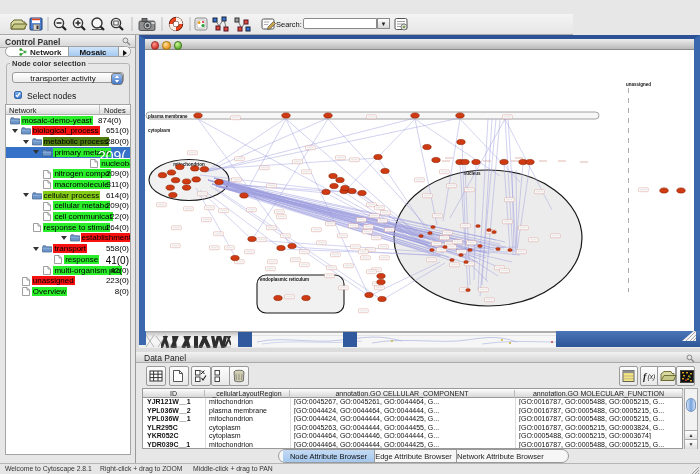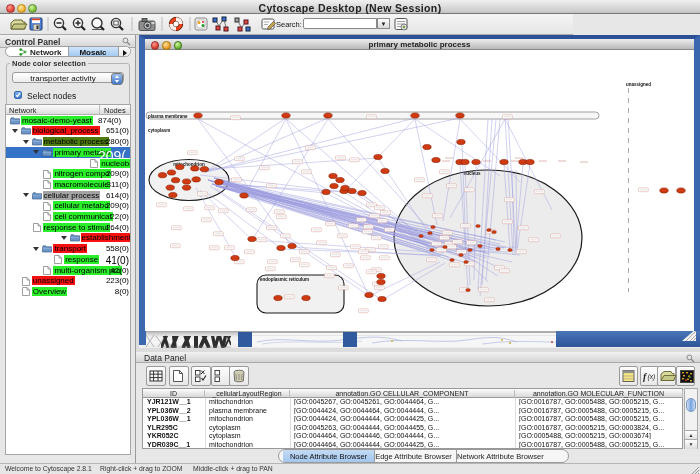--- a/index.html
+++ b/index.html
@@ -1,26 +1,19 @@
 <!DOCTYPE html>
 <html><head><meta charset="utf-8"><style>
 html,body{margin:0;padding:0}
 #win{position:relative;width:700px;height:474px;font-family:"Liberation Sans",sans-serif;
  background:#e7e7e7;overflow:hidden}
 .abs{position:absolute}
 .tl{border-radius:50%}
 </style></head><body>
 <div id="win">
-<div class="abs" style="left:0;top:0;width:700px;height:14px;
- background:linear-gradient(#f0f0f0,#cfcfcf 80%,#c2c2c2);border-bottom:1px solid #777;box-sizing:border-box">
- <div class="abs tl" style="left:6px;top:3.5px;width:7px;height:7px;background:radial-gradient(circle at 35% 30%,#ff9a90,#e3493c 60%,#b2281c);border:0.5px solid #a33"></div>
- <div class="abs tl" style="left:17px;top:3.5px;width:7px;height:7px;background:radial-gradient(circle at 35% 30%,#ffe9a8,#f5b63e 60%,#cf8c1d);border:0.5px solid #b80"></div>
- <div class="abs tl" style="left:28px;top:3.5px;width:7px;height:7px;background:radial-gradient(circle at 35% 30%,#d4f7a2,#84c53c 60%,#5a9420);border:0.5px solid #583"></div>
- <div class="abs" style="left:0;top:1.5px;width:700px;text-align:center;font-size:10.5px;font-weight:bold;letter-spacing:0.35px;color:#222">Cytoscape Desktop (New Session)</div>
-</div>
 <div class="abs" style="left:0;top:14px;width:573px;height:21px;
  background:linear-gradient(#f4f4f4,#e6e6e6);border-bottom:1px solid #aaa;box-sizing:border-box">
 <svg class="abs" style="left:0;top:1px" width="700" height="19" viewBox="0 0 700 19">
 
 <path d="M11 8 L14 5 L22 5 L23 7 L25 7 L25 14 L11 14 Z" fill="#d8d9a0" stroke="#66652e" stroke-width="1"></path>
 <path d="M11 14 L14 9 L27 9 L24 14 Z" fill="#c6c887" stroke="#66652e" stroke-width="1"></path>
 
 <rect x="30" y="3" width="12" height="12" rx="1" fill="#4f7fd0" stroke="#1c3f77"></rect>
 <rect x="32" y="3.6" width="8" height="4.5" fill="#fff"></rect>
 <rect x="32" y="3.6" width="8" height="1.6" fill="#e0401e"></rect>
@@ -203,21 +196,21 @@
           </svg>
           <div class="abs" style="left:47.4px;top:0.8px;font-size:8px;background:#2bee2b;color:#000;white-space:nowrap;padding:0 1px;max-width:71px;overflow:hidden">macromolecule</div>
           <div class="abs" style="left:92px;top:0.8px;width:31px;text-align:right;font-size:8px;color:#000">311(0)</div>
         </div>
         <div class="abs" style="left:0;top:84.9px;width:124px;height:10.7px;">
           <div class="abs" style="left:16.6px;top:3.2px;width:0;height:0;border-top:4px solid #333;border-left:3px solid transparent;border-right:3px solid transparent"></div>
           <svg class="abs" style="left:25.6px;top:1.8px" width="10" height="8" viewBox="0 0 10 8">
             <path d="M0.5 2.5 L0.5 7 L9.5 7 L9.5 1.8 L4.5 1.8 L3.6 0.8 L1.2 0.8 Z" fill="#6e96c8" stroke="#3d5f87" stroke-width="0.7"></path>
             <path d="M0.5 3.4 L9.5 3.4" stroke="#8fb2da" stroke-width="0.8"></path>
           </svg>
-          <div class="abs" style="left:36.6px;top:0.8px;font-size:8px;background:#a3a3a3;color:#000;white-space:nowrap;padding:0 1px;max-width:81px;overflow:hidden">cellular process</div>
+          <div class="abs" style="left:36.6px;top:0.8px;font-size:8px;background:#84cc16;color:#000;white-space:nowrap;padding:0 1px;max-width:81px;overflow:hidden">cellular process</div>
           <div class="abs" style="left:92px;top:0.8px;width:31px;text-align:right;font-size:8px;color:#000">614(0)</div>
         </div>
         <div class="abs" style="left:0;top:95.6px;width:124px;height:10.7px;">
           <svg class="abs" style="left:37.4px;top:1.2px" width="8" height="9" viewBox="0 0 8 9">
             <path d="M0.5 0.5 L5 0.5 L7.5 3 L7.5 8.5 L0.5 8.5 Z" fill="#fff" stroke="#888" stroke-width="0.8"></path>
             <path d="M5 0.5 L5 3 L7.5 3" fill="none" stroke="#888" stroke-width="0.8"></path>
           </svg>
           <div class="abs" style="left:47.4px;top:0.8px;font-size:8px;background:#2bee2b;color:#000;white-space:nowrap;padding:0 1px;max-width:71px;overflow:hidden">cellular metabo</div>
           <div class="abs" style="left:92px;top:0.8px;width:31px;text-align:right;font-size:8px;color:#000">209(0)</div>
         </div>
@@ -332,21 +325,20 @@
       <svg class="abs" style="left:544px;top:294px" width="16" height="12" viewBox="0 0 16 12">
 <path d="M16 0 L16 12 L2 12 Z" fill="#f2f2f2"></path>
 <path d="M6 12 L16 2 M10 12 L16 6 M13 12 L16 9" stroke="#999" stroke-width="0.8"></path>
 </svg>
       <div class="abs" style="left:3px;top:0px;width:561px;height:296px;background:#fff;
  border-left:6px solid #3b67ae;border-right:6px solid #3b67ae;border-top:4px solid #2d5196;box-sizing:border-box">
  <div class="abs" style="left:0;top:0;width:549px;height:11px;background:linear-gradient(#ededed,#b9b9b9);border-bottom:1px solid #8a8a8a;box-sizing:border-box">
   <div class="abs tl" style="left:5.5px;top:2px;width:6.5px;height:6.5px;background:radial-gradient(circle at 35% 30%,#ff9a90,#dd4437 60%,#a52318);border:0.5px solid #933"></div>
   <div class="abs tl" style="left:17px;top:2px;width:6.5px;height:6.5px;background:radial-gradient(circle at 35% 30%,#ffe2a0,#eda234 60%,#bd7a12);border:0.5px solid #a70"></div>
   <div class="abs tl" style="left:28.5px;top:2px;width:6.5px;height:6.5px;background:radial-gradient(circle at 35% 30%,#d4f7a2,#6fbe3a 60%,#4d8d1d);border:0.5px solid #472"></div>
-  <div class="abs" style="left:0;top:1px;width:549px;text-align:center;font-size:8px;font-weight:bold;color:#222">primary metabolic process</div>
  </div>
 <svg class="abs" style="left:0px;top:11px" width="548" height="281" viewBox="0 0 548 281">
 <rect x="1" y="62" width="453" height="7" rx="3.5" fill="#f7f7f7" stroke="#8a8a8a" stroke-width="0.8"></rect>
 <text x="3" y="68" font-size="4.5" font-weight="bold" fill="#111">plasma membrane</text>
 <text x="3" y="82" font-size="4.5" font-weight="bold" fill="#111">cytoplasm</text>
 <ellipse cx="44" cy="130" rx="40" ry="20.5" fill="#f1f1f1" stroke="#1a1a1a" stroke-width="1.1"></ellipse>
 <text x="44" y="116" font-size="4.5" font-weight="bold" fill="#111" text-anchor="middle">mitochondrion</text>
 <ellipse cx="343" cy="188" rx="94" ry="68" fill="#ececec" stroke="#1a1a1a" stroke-width="1.2"></ellipse>
 <text x="327" y="125" font-size="4.5" font-weight="bold" fill="#111" text-anchor="middle">nucleus</text>
 <rect x="112" y="225" width="87" height="38" rx="9" fill="#f1f1f1" stroke="#1a1a1a" stroke-width="1.1"></rect>

